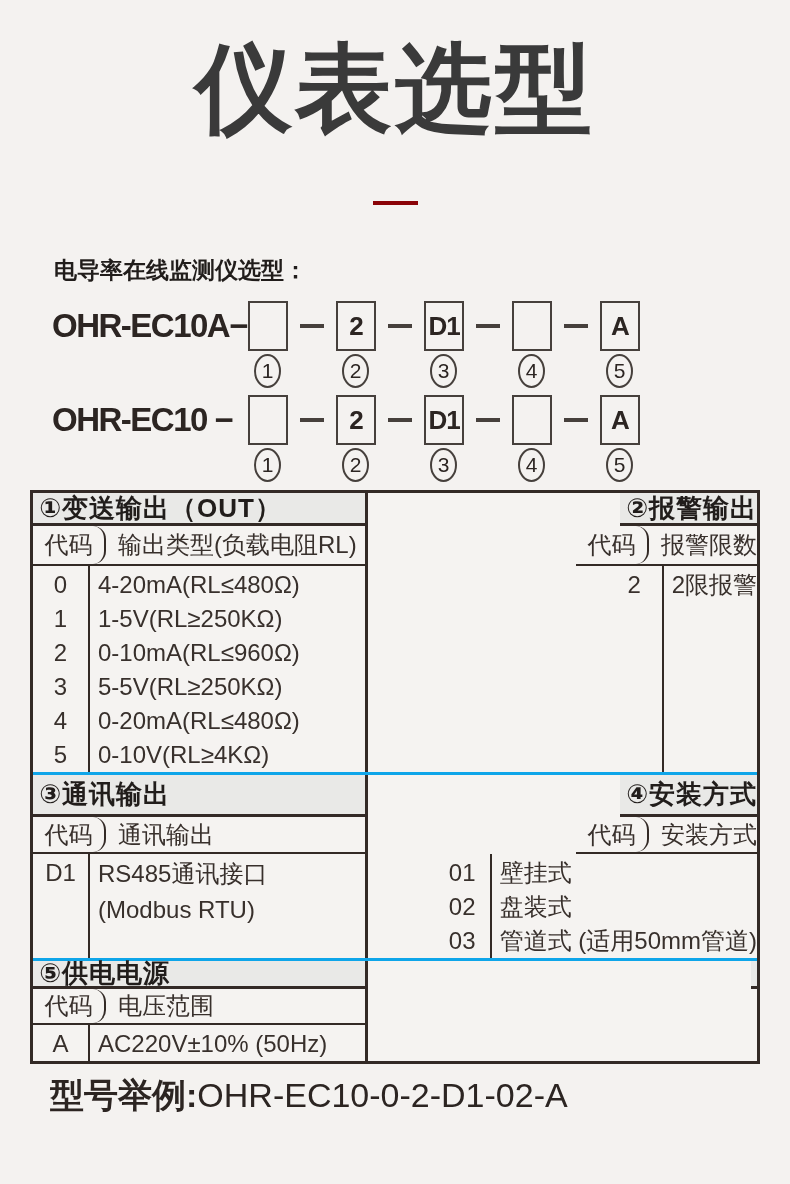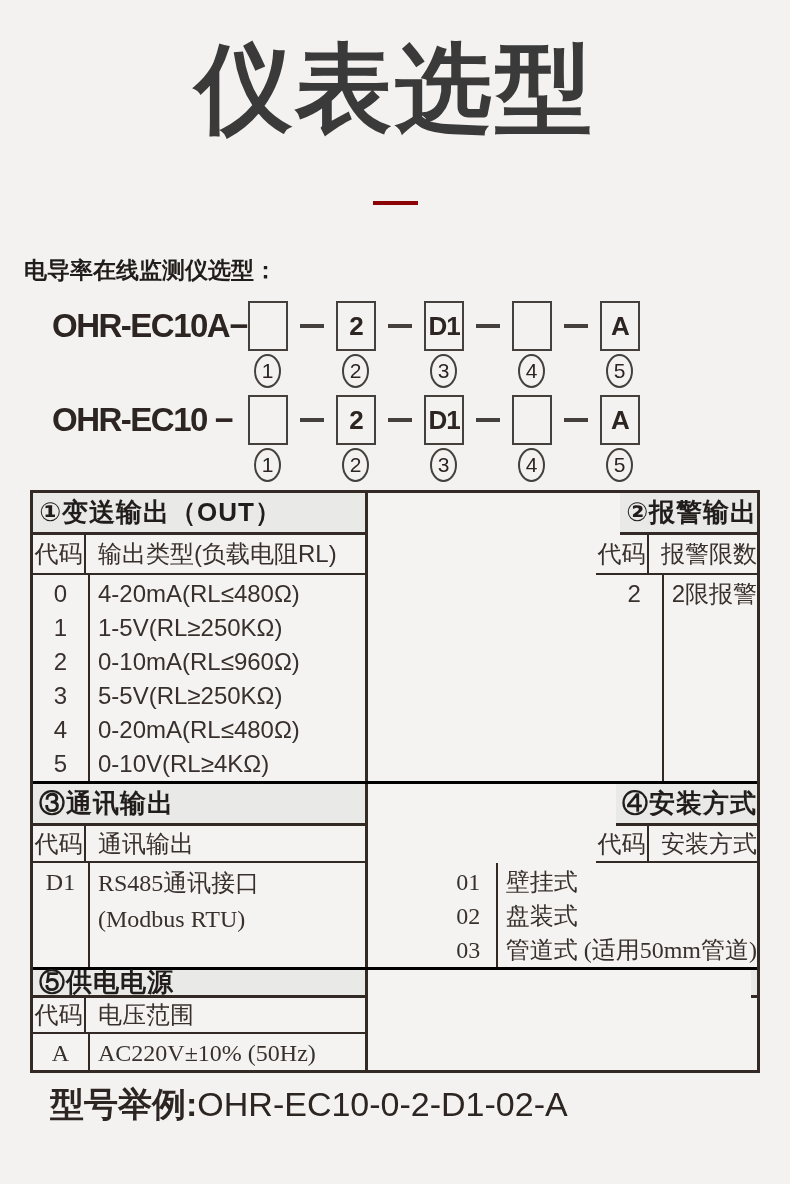--- a/index.html
+++ b/index.html
@@ -17,21 +17,21 @@
     font-size:97px; font-weight:700; letter-spacing:3px;
     color:#3a3a3a; line-height:1.0;
   }
   .red-line {
     width:45px; height:4px; background:#8a0307;
     margin:64px auto 0 auto;
   }
 
   
   .subtitle {
-    margin-top:50px; padding-left:24px;
+    margin-top:50px; padding-left:54px;
     font-size:23px; font-weight:700; color:#211d1b;
   }
 
   
   .model-diagram { margin-top:14px; padding-left:52px; }
   .m-line { display:flex; align-items:center; height:52px; margin-top:2px; }
   .m-label {
     width:196px; font-size:33px; font-weight:700; letter-spacing:-1.5px;
     color:#2c2522; white-space:pre;
   }
@@ -52,42 +52,42 @@
     align-items:center; justify-content:center;
     font-size:21px; color:#2c2522;
   }
 
   
   .sel-table {
     margin:6px 0 0 30px; width:730px;
     border:3px solid #332a26; background:#f5f3f1;
   }
   .t-row { display:flex; }
-  .t-row + .t-row { border-top:3px solid #000000;font-family:Liberation Serif, serif; }
+  .t-row + .t-row { border-top:3px solid #0ea5e9; }
   .half { display:flex; flex-direction:column; }
   .half.left  { width:335px; border-right:3px solid #332a26; flex:0 0 auto; }
   .half.right { flex:1;align-items:flex-end; }
 
   .sec-head {
     background:#e9e9e7; border-bottom:3px solid #332a26;
     font-weight:700; font-size:26px; color:#211d1b;
     display:flex; align-items:center; padding-left:6px;
     letter-spacing:1px; flex:0 0 auto;
   }
   .col-head { display:flex; border-bottom:2px solid #332a26; font-size:24px; flex:0 0 auto; }
-  .col-head .code { width:53px; border-right:2px solid #332a26; display:flex; align-items:center; justify-content:center; }
+  .col-head .code { width:73px; border-right:2px solid #332a26; display:flex; align-items:center; justify-content:center;border-radius:13px; }
   .col-head .desc { flex:1; display:flex; align-items:center; padding-left:12px; }
   .t-body { display:flex; flex:1; }
   .t-body .codes { width:57px; border-right:2px solid #332a26; text-align:center; padding-top:2px; }
   .t-body .descs { flex:1; padding-left:8px; padding-top:2px; }
   .cell { font-size:24px; line-height:34px; }
   .pre { white-space:pre-line; line-height:36px; }
 
   
-  .row-top .sec-head { height:42px; }
+  .row-top .sec-head { height:33px; }
   .row-top .col-head { height:40px; }
   .row-top .t-body   { height:246px; }
   .row-mid .sec-head { height:42px; }
   .row-mid .col-head { height:37px; }
   .row-mid .t-body   { height:99px; }
   .row-bot .sec-head { height:28px; }
   .row-bot .col-head { height:36px; }
   .row-bot .t-body   { height:35px; }
 
   

